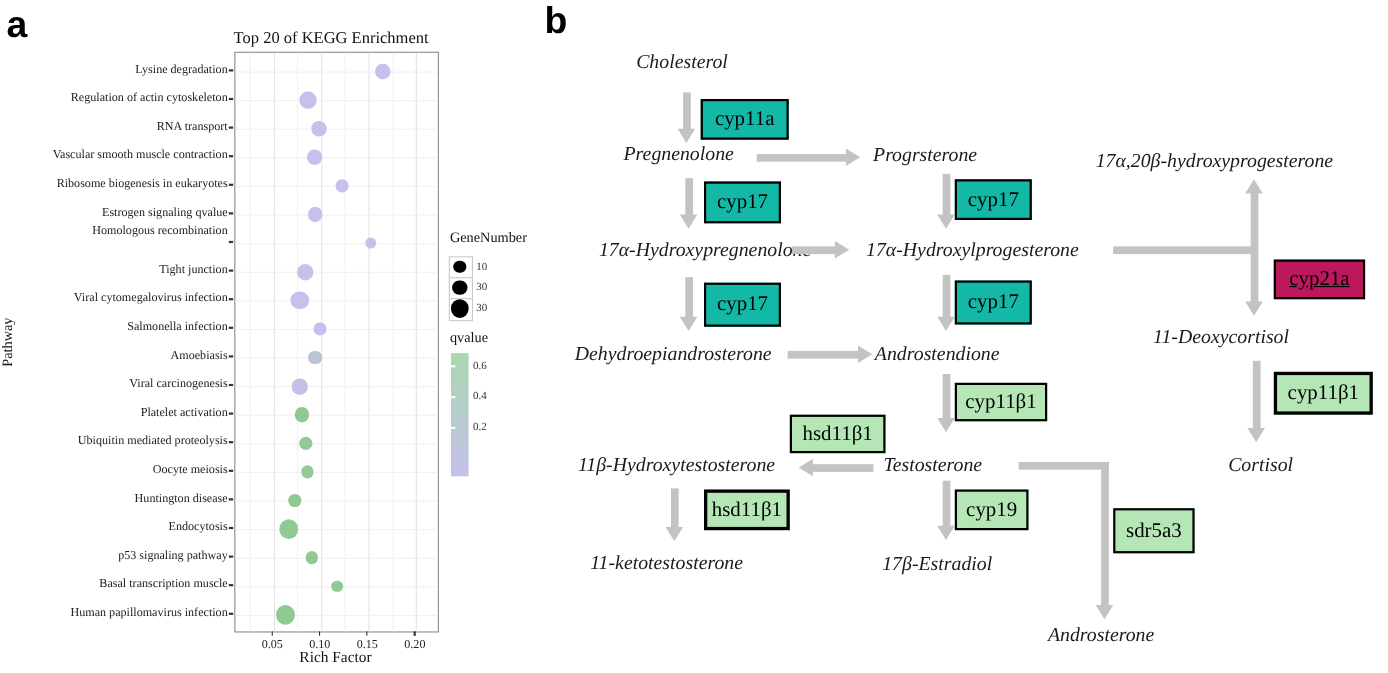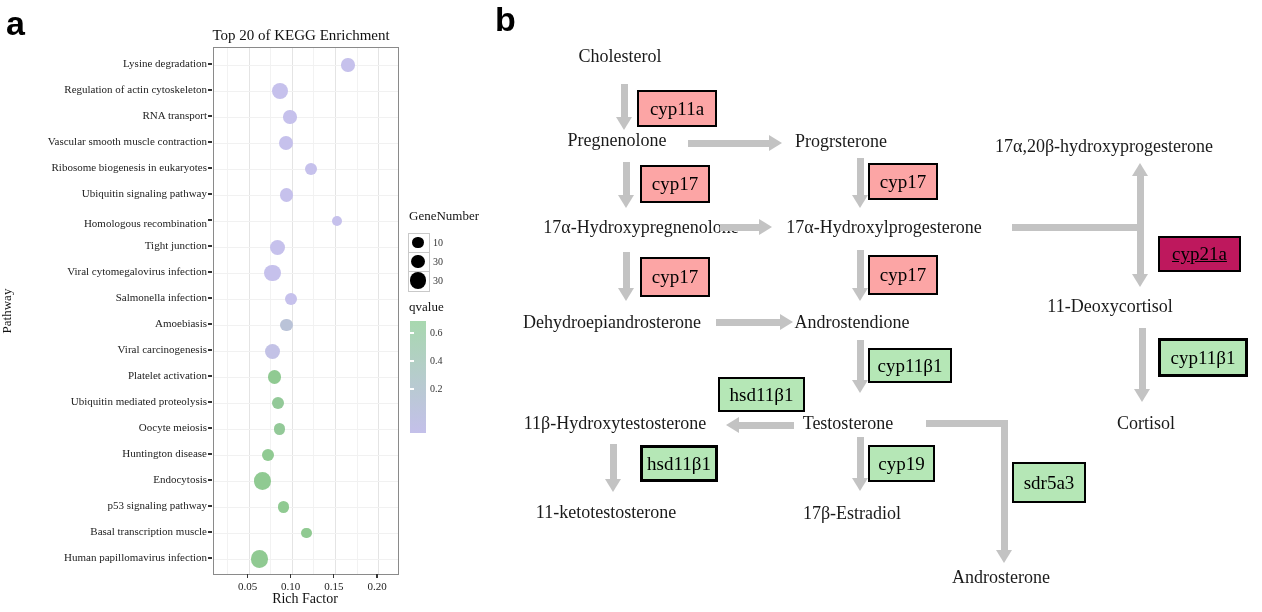--- a/index.html
+++ b/index.html
@@ -24,24 +24,24 @@
   .xtick-mark{position:absolute;width:1.5px;height:4px;background:#333;}
   .xtick-label{position:absolute;font-size:11px;color:#222;text-align:center;width:34px;}
   .legend-title{position:absolute;font-size:13px;color:#111;}
   .size-cell{position:absolute;width:20px;height:19px;background:#fff;border:1px solid #c9c9c9;}
   .size-dot{position:absolute;background:#000;border-radius:50%;}
   .size-label{position:absolute;font-size:10px;color:#333;}
   #gradient-bar{position:absolute;left:410px;top:321px;width:16px;height:112px;}
   .grad-tick{position:absolute;left:410px;width:4px;height:2px;background:#ffffff;}
   .grad-label{position:absolute;left:430px;font-size:10px;color:#333;}
   .metabolite{position:absolute;transform:translate(-50%,-50%);font-size:18px;color:#1a1a1a;
-              white-space:nowrap;}
+              white-space:nowrap;font-style:italic;}
   .enzyme{position:absolute;display:flex;align-items:center;justify-content:center;
           font-size:19px;color:#000;box-sizing:border-box;white-space:nowrap;}
-  .enzyme.white{background:#fca5a5;}
+  .enzyme.white{background:#14b8a6;}
   .enzyme.green{background:#b5e7b6;}
   .enzyme.purple{background:#be185d;}
   .arrow{position:absolute;}
   .arrow .shaft{position:absolute;background:#c3c3c3;}
   .arrow .head{position:absolute;width:0;height:0;}
 </style>
 </head>
 <body>
 
 <div class="figure">
@@ -105,23 +105,23 @@
         <div class="ytick-label" style="left: 10px; width: 197px; top: 57px;">Lysine degradation</div>
         <div class="ytick-mark" style="left: 208px; top: 63px;"></div>
         <div class="ytick-label" style="left: 10px; width: 197px; top: 83px;">Regulation of actin cytoskeleton</div>
         <div class="ytick-mark" style="left: 208px; top: 89px;"></div>
         <div class="ytick-label" style="left: 10px; width: 197px; top: 109px;">RNA transport</div>
         <div class="ytick-mark" style="left: 208px; top: 115px;"></div>
         <div class="ytick-label" style="left: 10px; width: 197px; top: 135px;">Vascular smooth muscle contraction</div>
         <div class="ytick-mark" style="left: 208px; top: 141px;"></div>
         <div class="ytick-label" style="left: 10px; width: 197px; top: 161px;">Ribosome biogenesis in eukaryotes</div>
         <div class="ytick-mark" style="left: 208px; top: 167px;"></div>
-        <div class="ytick-label" style="left: 10px; width: 197px; top: 187px;">Ubiquitin signaling pathway</div>
+        <div class="ytick-label" style="left: 10px; width: 197px; top: 187px;">Estrogen signaling qvalue</div>
         <div class="ytick-mark" style="left: 208px; top: 193px;"></div>
-        <div class="ytick-label" style="left: 10px; width: 197px; top: 217px;">Homologous recombination</div>
+        <div class="ytick-label" style="left: 10px; width: 197px; top: 204px;">Homologous recombination</div>
         <div class="ytick-mark" style="left: 208px; top: 219px;"></div>
         <div class="ytick-label" style="left: 10px; width: 197px; top: 239px;">Tight junction</div>
         <div class="ytick-mark" style="left: 208px; top: 245px;"></div>
         <div class="ytick-label" style="left: 10px; width: 197px; top: 265px;">Viral cytomegalovirus infection</div>
         <div class="ytick-mark" style="left: 208px; top: 271px;"></div>
         <div class="ytick-label" style="left: 10px; width: 197px; top: 291px;">Salmonella infection</div>
         <div class="ytick-mark" style="left: 208px; top: 297px;"></div>
         <div class="ytick-label" style="left: 10px; width: 197px; top: 317px;">Amoebiasis</div>
         <div class="ytick-mark" style="left: 208px; top: 323px;"></div>
         <div class="ytick-label" style="left: 10px; width: 197px; top: 343px;">Viral carcinogenesis</div>

